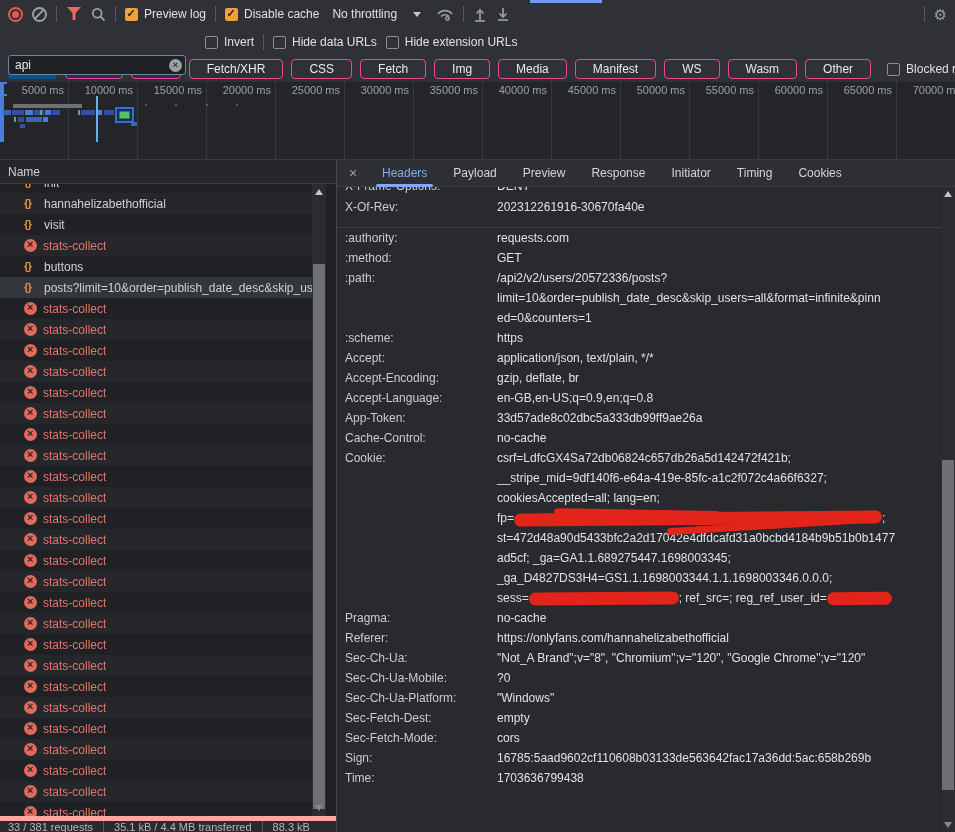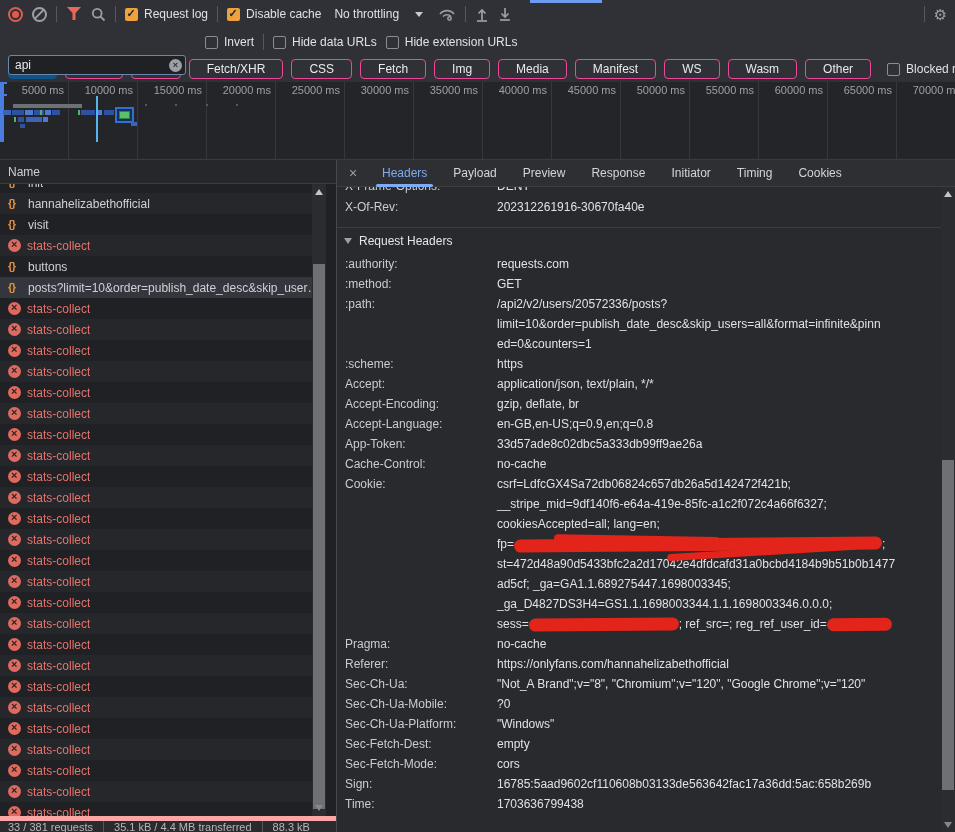--- a/index.html
+++ b/index.html
@@ -56,21 +56,21 @@
   #ov-handle { position:absolute; left:0; top:2px; width:4px; height:58px; background:#4a7de0; }
   #ov-bracket { position:absolute; left:0; top:0; width:7px; height:14px; border-left:3px solid #4a7de0; border-top:2px solid #4a7de0; border-bottom:2px solid #4a7de0; }
   #ov-loadline { position:absolute; left:96px; top:14px; width:2px; height:46px; background:#55b5eb; }
   .gbox-outer { position:absolute; left:115px; top:25px; width:19px; height:16px; border:2px solid #2f6fd6; background:#1c2d52; }
   .gbox-inner { position:absolute; left:2px; top:2px; right:2px; bottom:2px; background:#58c16c; border:1px solid #2c8643; }
 
   
   #list-pane { position:absolute; left:0; top:160px; width:336px; height:656px; background:#202124; overflow:hidden; }
   #list-header { height:24px; line-height:24px; padding-left:8px; background:#26272b; border-bottom:1px solid #3c3d41; color:#cdd0d4; }
   #list-rows { position:absolute; left:0; top:24px; width:312px; height:632px; overflow:hidden; }
-  .req-row { height:21px; display:flex; align-items:center; gap:6px; padding-left:8px; white-space:nowrap; overflow:hidden; }
+  .req-row { height:21px; display:flex; align-items:center; gap:6px; padding-left:24px; white-space:nowrap; overflow:hidden; }
   .req-row:nth-child(odd) { background:#202124; }
   .req-row:nth-child(even) { background:#26272b; }
   .req-row.partial { height:9px; overflow:hidden; }
   .req-row.partial .row-label, .req-row.partial .row-icon { transform:translateY(-6px); }
   .req-row.selected { background:#33363c; }
   .req-row .row-label { color:#cfd1d4; overflow:hidden; }
   .req-row.t-error .row-label { color:#e5736b; }
   .row-icon { width:14px; height:14px; flex:none; position:relative; }
   .t-json .row-icon::before { content:"{}"; color:#dd8f44; font-weight:bold; font-size:11.5px; letter-spacing:-1px; position:absolute; left:0; top:0; }
   .t-error .row-icon { background:#e06a5e; border-radius:50%; width:13px; height:13px; }
@@ -129,21 +129,21 @@
     <svg class="icon-svg" width="16" height="14" viewBox="0 0 16 14">
       <polygon points="1,0 15,0 9.5,6 9.5,13 6.5,13 6.5,6" fill="#e8695c"></polygon>
     </svg>
     <svg class="icon-svg" width="15" height="15" viewBox="0 0 15 15">
       <circle cx="6.2" cy="6.2" r="4.4" fill="none" stroke="#9aa0a6" stroke-width="1.8"></circle>
       <line x1="9.6" y1="9.6" x2="13.5" y2="13.5" stroke="#9aa0a6" stroke-width="1.8"></line>
     </svg>
     <span class="vsep"></span>
     <span class="cb-group">
       <span class="cb checked"></span>
-      <span class="tool-label">Request log</span>
+      <span class="tool-label">Preview log</span>
     </span>
     <span class="vsep"></span>
     <span class="cb-group">
       <span class="cb checked"></span>
       <span class="tool-label">Disable cache</span>
     </span>
     <span class="cb-group" style="margin-left:4px;">
       <span class="tool-label">No throttling</span>
       <span class="caret-down" style="margin-left:10px;"></span>
     </span>
@@ -422,24 +422,20 @@
           </div>
       </div>
     </div>
     <div class="hrow">
       <div class="hkey">X-Of-Rev:</div>
       <div class="hval">
           <div class="hline">202312261916-30670fa40e</div>
         </div>
     </div>
     <div class="divider-h"></div>
-    <div id="section-hdr">
-      <span class="caret-sec"></span>
-      <span>Request Headers</span>
-    </div>
     <div>
         <div class="hrow">
           <div class="hkey">:authority:</div>
           <div class="hval">
             <div class="hline">requests.com</div>
           </div>
         </div>
         <div class="hrow">
           <div class="hkey">:method:</div>
           <div class="hval">

